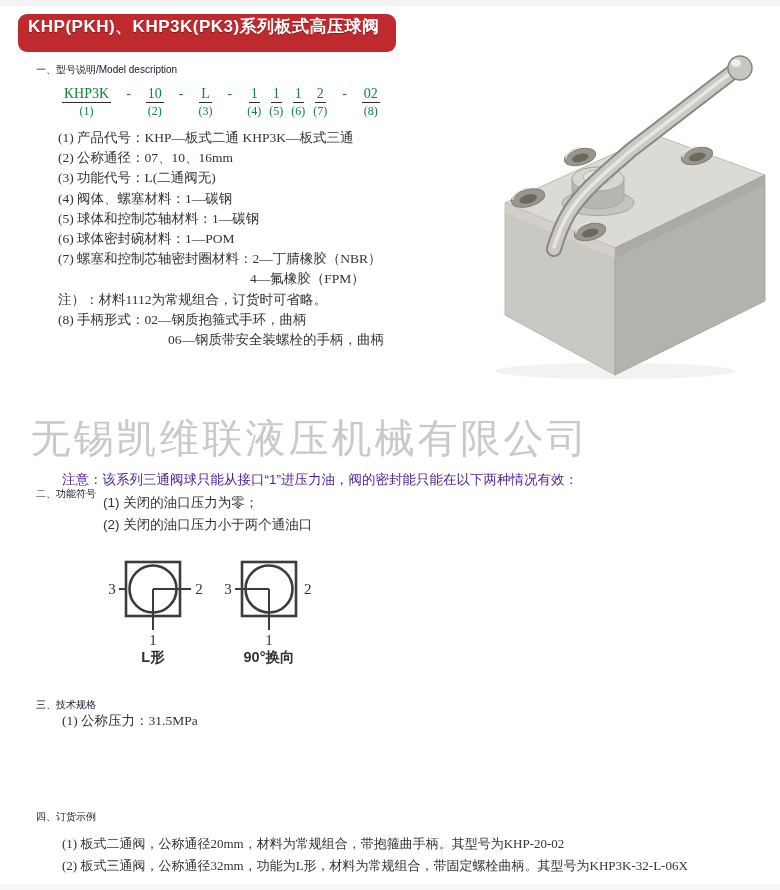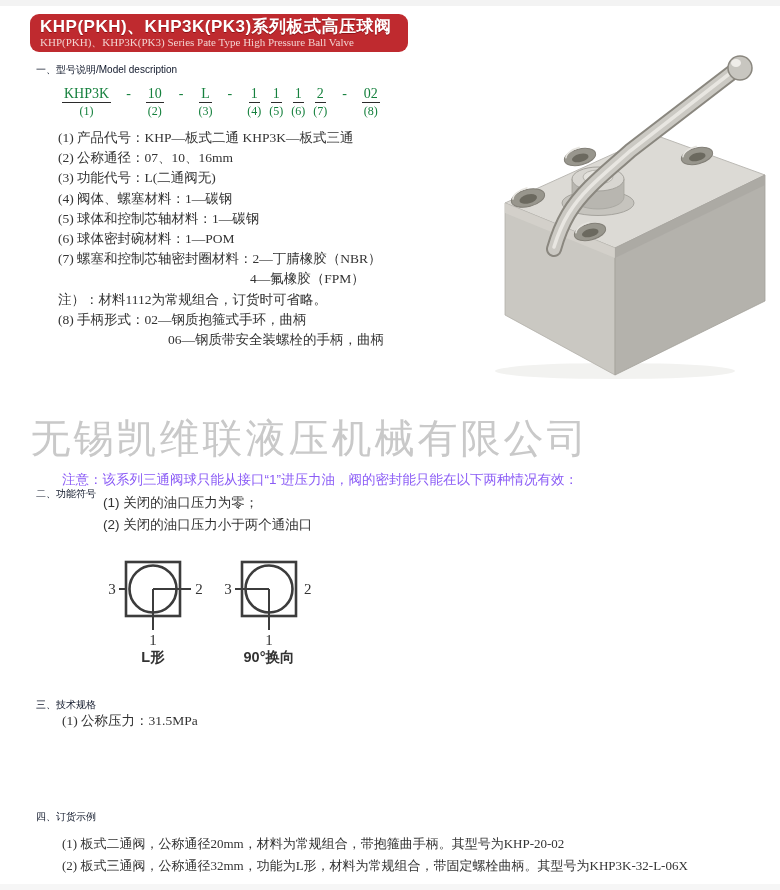--- a/index.html
+++ b/index.html
@@ -49,21 +49,21 @@
   #s2-items{left:103px;top:492px;font-family:"Liberation Sans","DejaVu Sans",sans-serif;}
   #s2-items .line{line-height:22px;}
   #s3-items{left:62px;top:710px;}
   #s3-items .line{line-height:21.5px;}
   #s4-items{left:62px;top:833px;font-size:13px;}
   #s4-items .line{line-height:22px;}
 
   .notice{
     position:absolute;left:62px;top:471px;
     font-family:"Liberation Sans","DejaVu Sans",sans-serif;
-    font-size:13.5px;color:#8b5cf6;white-space:nowrap;
+    font-size:13.5px;color:#4c1d95;white-space:nowrap;
   }
 
   .watermark{
     position:absolute;left:0;top:411px;width:620px;text-align:center;
     font-size:40px;letter-spacing:3px;white-space:nowrap;
     font-family:"Liberation Serif","DejaVu Serif",serif;
   }
 
   .diagrams{position:absolute;left:104px;top:556px;display:flex;gap:4px;}
   .diagram text{
@@ -76,23 +76,22 @@
   }
 
   .photo{position:absolute;left:450px;top:53px;width:330px;height:328px;}
 </style>
 </head>
 <body>
 
 <div class="scan-strip-top"></div>
 <div class="scan-strip-bottom"></div>
 
-<div class="banner" style="background: rgb(191, 42, 47); margin-left: 12px;">
+<div class="banner" style="background: rgb(191, 42, 47);">
   <div class="cn">KHP(PKH)、KHP3K(PK3)系列板式高压球阀</div>
-  <div class="en">KHP(PKH)、KHP3K(PK3) Series Pate Type High Pressure Ball Valve</div>
 </div>
 
 <div class="watermark" style="color: rgb(201, 201, 201);">无锡凯维联液压机械有限公司</div>
 
 <div class="sec-heading" style="top:63px;">一、型号说明/Model description</div>
 <div class="model-row" id="model-row">
     <span class="mseg">
       <span class="t">KHP3K</span>
       <span class="n">(1)</span>
     </span>

